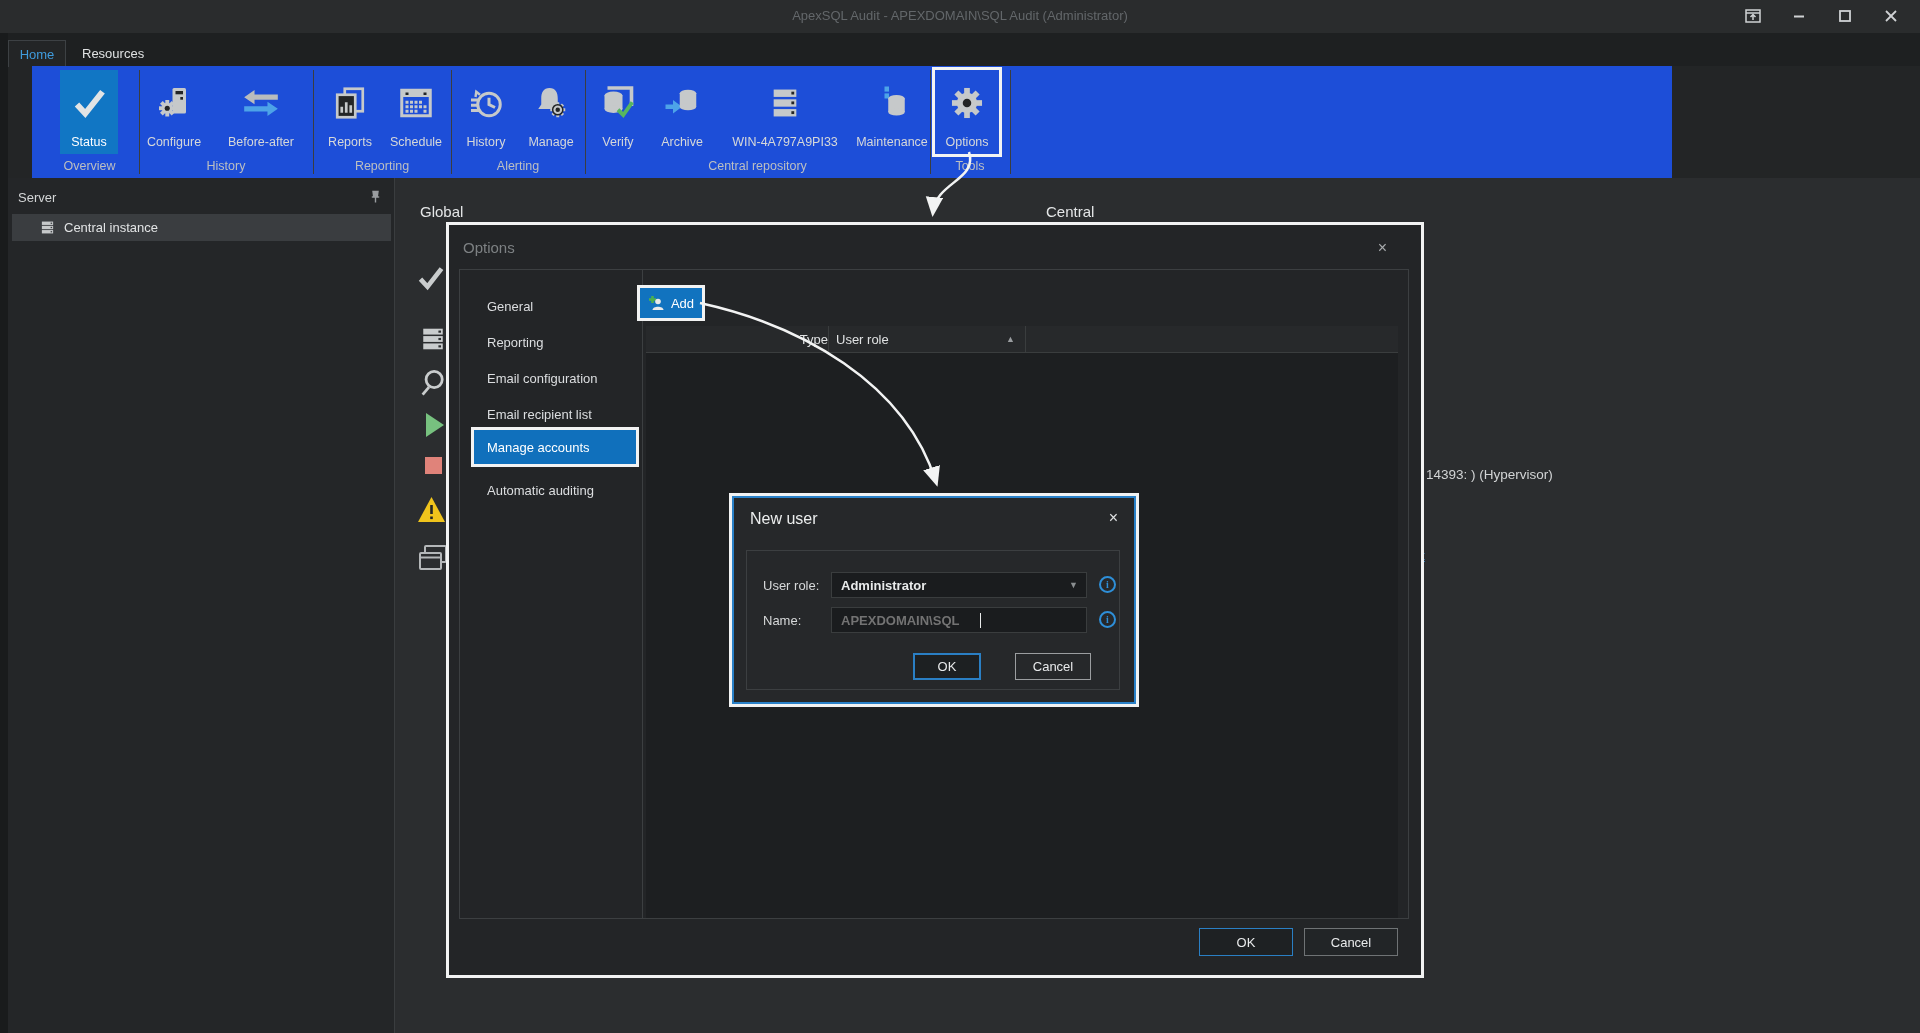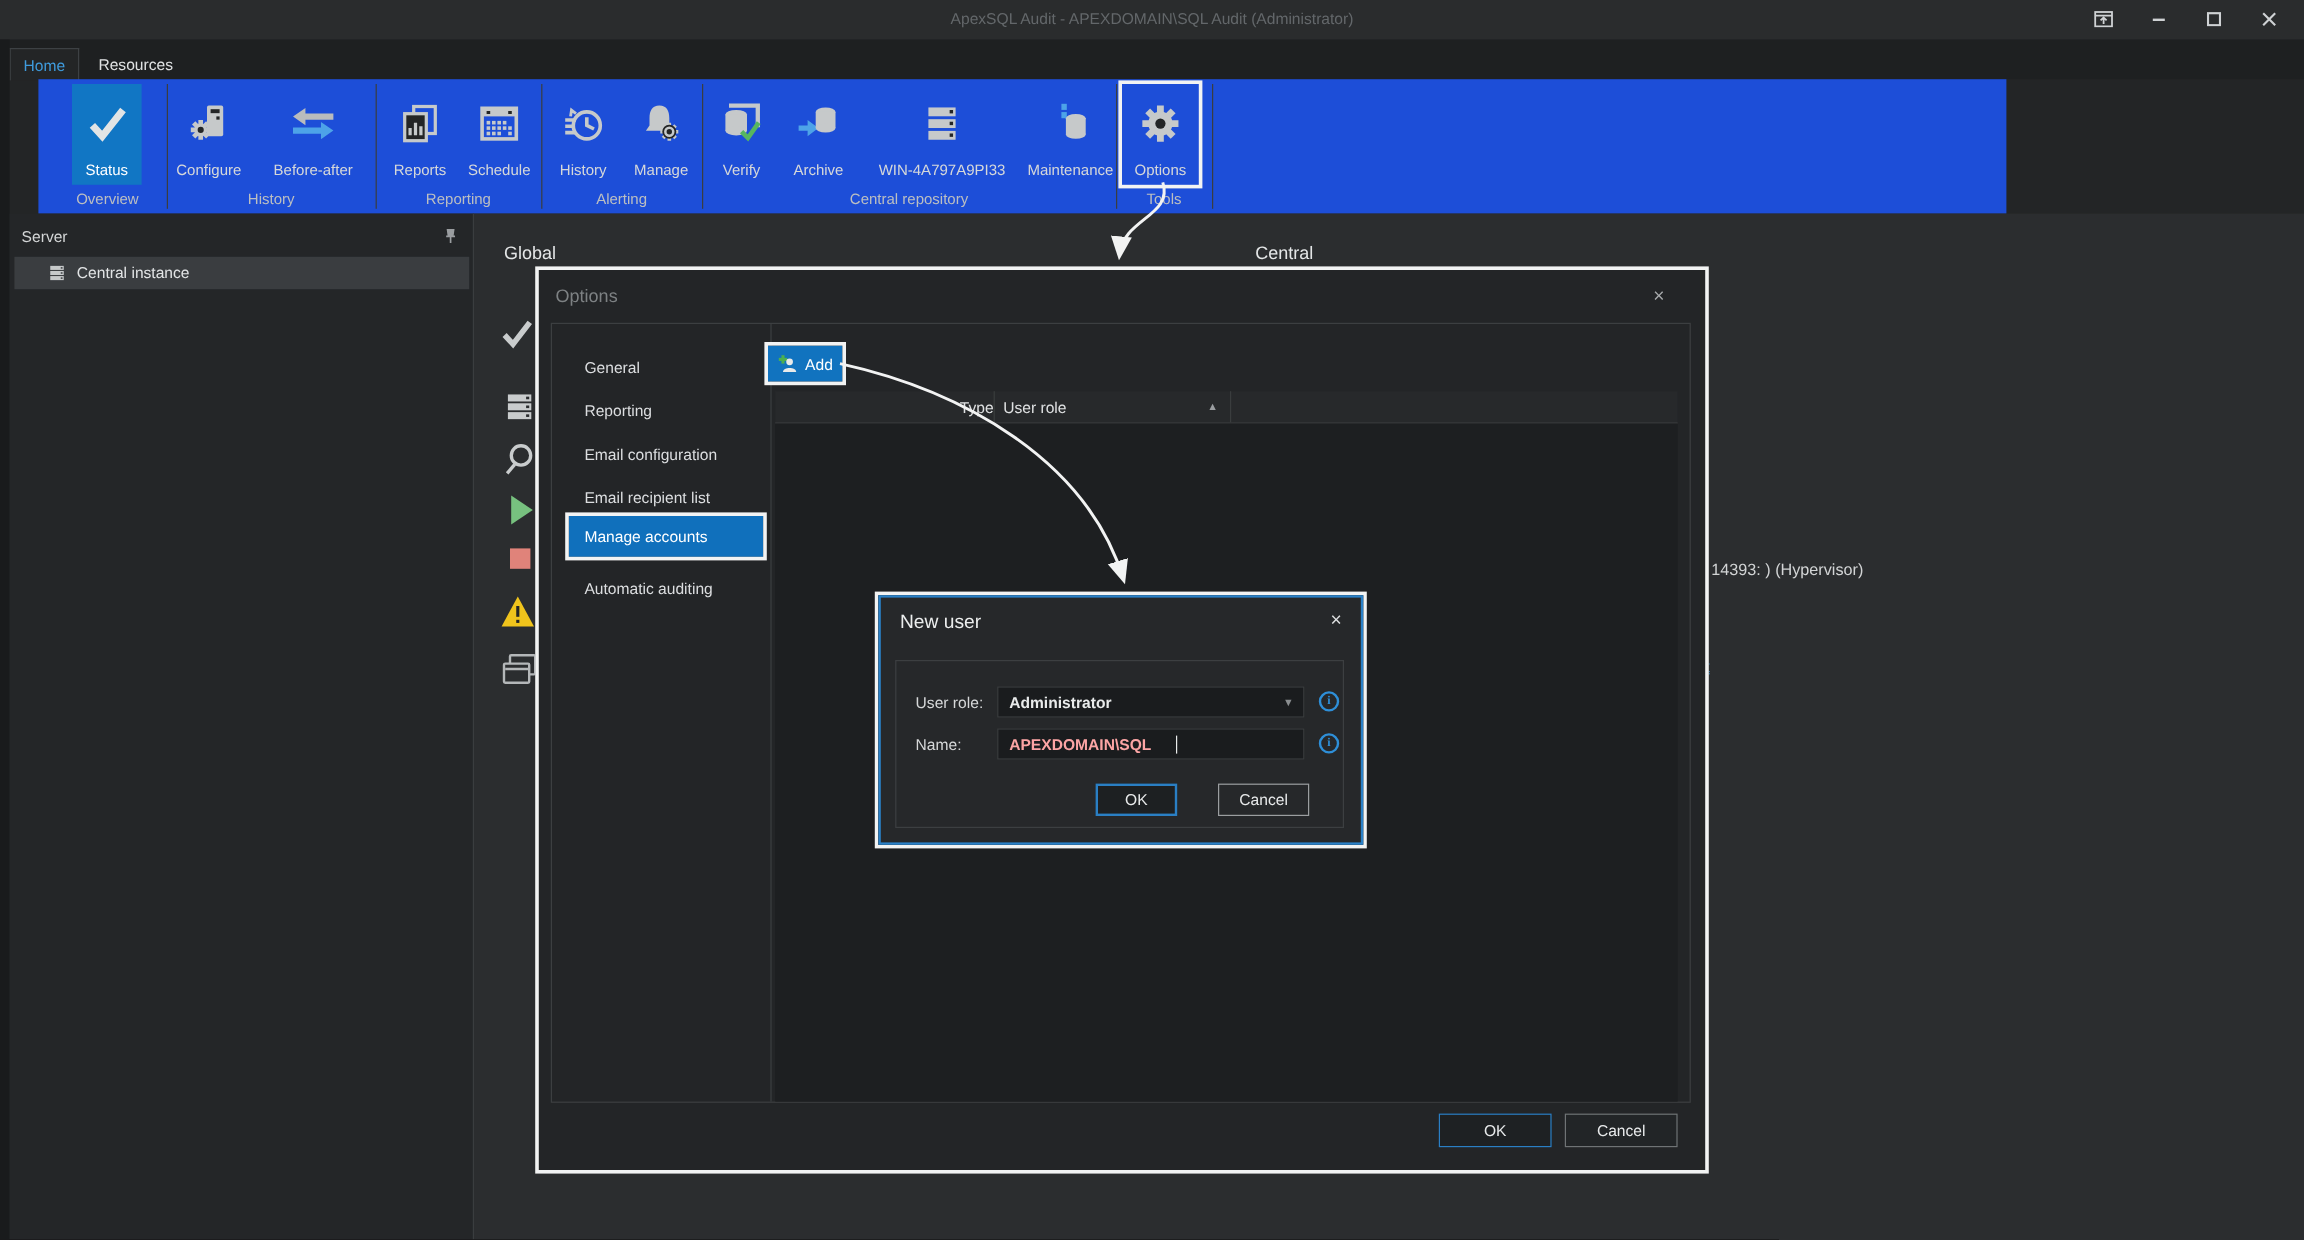--- a/index.html
+++ b/index.html
@@ -88,21 +88,21 @@
   .nuclose{position:absolute;right:16px;top:11px;font-size:16px;color:#e0e2e3;}
   .nupanel{position:absolute;left:12px;top:52px;width:374px;height:140px;
            border:1px solid #3c3f41;box-sizing:border-box;}
   .fldlabel{position:absolute;left:16px;font-size:13px;color:#d6d8d9;}
   .dropdown{position:absolute;left:84px;width:256px;height:26px;background:#1a1c1e;
             border:1px solid #3a3d3e;box-sizing:border-box;display:flex;align-items:center;
             padding-left:9px;font-size:13px;font-weight:bold;color:#e9ebeb;}
   .ddcaret{position:absolute;right:8px;font-size:9px;color:#8a8e90;font-weight:normal;}
   .textinput{position:absolute;left:84px;width:256px;height:26px;background:#1a1c1e;
              border:1px solid #3a3d3e;box-sizing:border-box;display:flex;align-items:center;
-             padding-left:9px;font-size:13px;font-weight:bold;color:#fca5a5;gap:20px;}
+             padding-left:9px;font-size:13px;font-weight:bold;color:#737373;gap:20px;}
   .caret{display:inline-block;width:1px;height:15px;background:#e9ebeb;margin-left:1px;}
   .infoicon{position:absolute;width:13px;height:13px;border:2px solid #2e8fd8;border-radius:50%;
             color:#2e8fd8;font-size:10px;font-weight:bold;display:flex;align-items:center;
             justify-content:center;font-family:"Liberation Serif",serif;}
 
   .arrowlayer{position:absolute;left:0;top:0;z-index:6;pointer-events:none;}
 </style>
 </head>
 <body>
 

